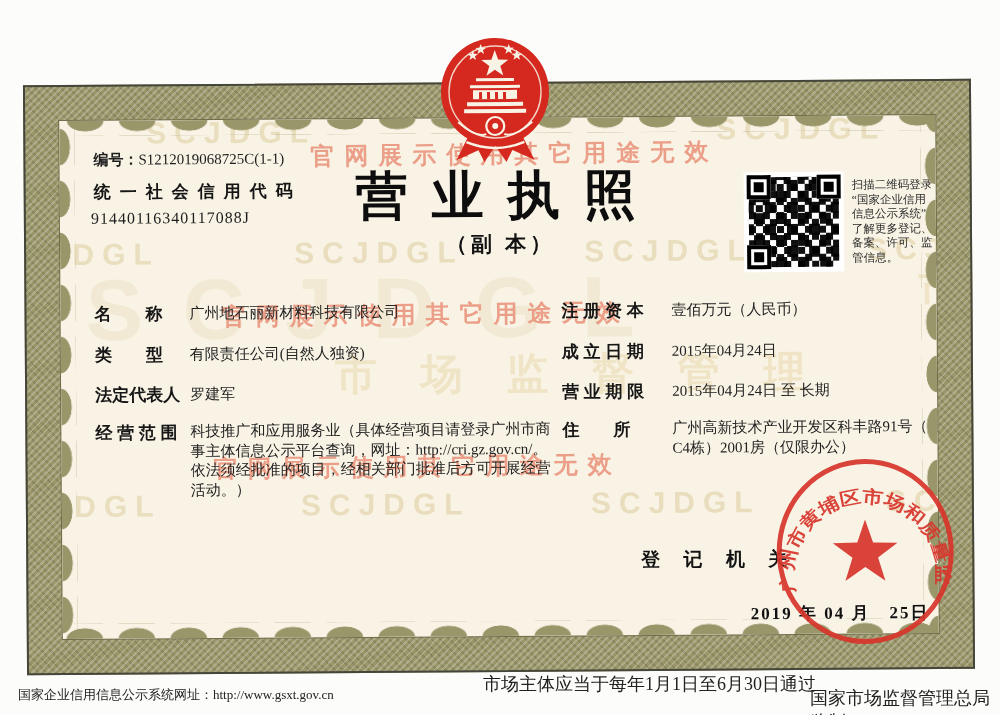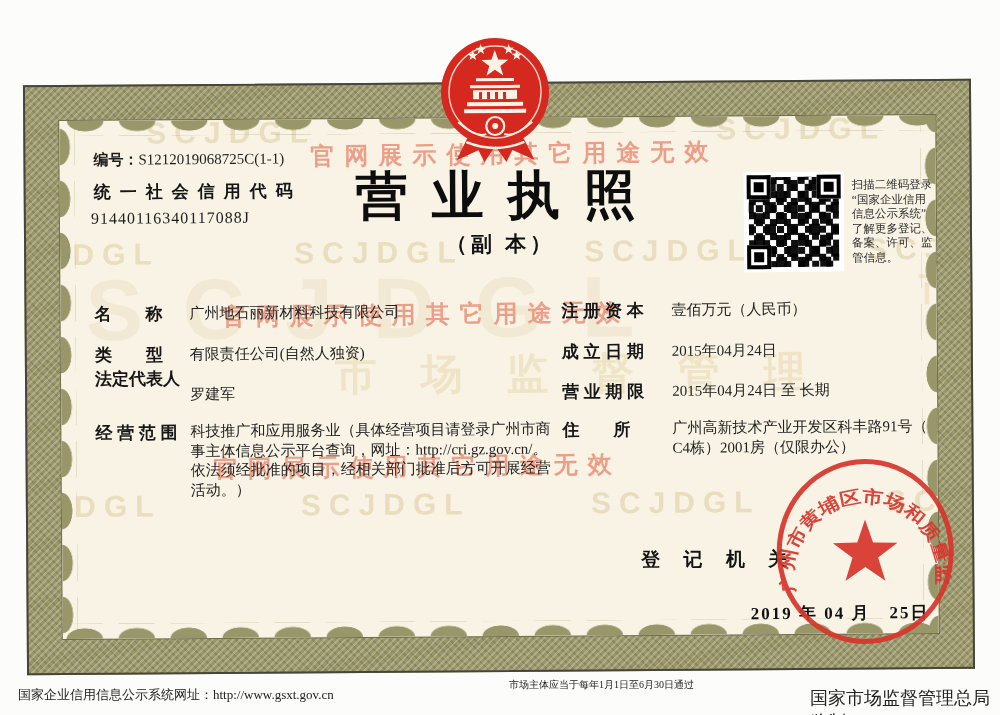--- a/index.html
+++ b/index.html
@@ -60,21 +60,21 @@
   .fval{position:absolute;font-size:15px;color:#222;line-height:19.5px;}
   
   .reg-label{position:absolute;left:579px;top:430px;font-family:"Liberation Sans","DejaVu Sans",sans-serif;
              font-weight:bold;font-size:19px;letter-spacing:9px;color:#141414;}
   .issue-date{position:absolute;left:688px;top:486px;font-size:17px;font-weight:bold;letter-spacing:2px;color:#111;}
   .seal{position:absolute;left:745px;top:372px;z-index:5;opacity:.92;}
   .emblem{position:absolute;left:411px;top:-54px;z-index:6;}
   
   .foot{position:absolute;font-size:13px;color:#222;}
   .foot-left{left:18px;top:686px;}
-  .foot-mid{left:509px;top:677px;font-size:10px;line-height:15px;}
+  .foot-mid{left:483px;top:677px;font-size:18px;line-height:15px;}
   .foot-right{left:810px;top:686px;font-size:18px;}
 </style>
 </head>
 <body>
 
 <div class="page">
 
   <div class="cert">
 
     <div class="inner">
@@ -116,21 +116,21 @@
         <div>信息公示系统”</div>
         <div>了解更多登记、</div>
         <div>备案、许可、监</div>
         <div>管信息。</div>
       </div>
 
       <div class="flabel" style="left:34px;top:182px;">名　　称</div>
       <div class="fval" style="left:129px;top:184px;width:360px;">广州地石丽新材料科技有限公司</div>
       <div class="flabel" style="left:34px;top:223px;">类　　型</div>
       <div class="fval" style="left:129px;top:225px;width:360px;">有限责任公司(自然人独资)</div>
-      <div class="flabel" style="left:34px;top:247px;">法定代表人</div>
+      <div class="flabel" style="left:34px;top:263px;">法定代表人</div>
       <div class="fval" style="left:129px;top:265px;width:360px;">罗建军</div>
       <div class="flabel" style="left:34px;top:301px;">经 营 范 围</div>
       <div class="fval" style="left:129px;top:302px;width:362px;">科技推广和应用服务业（具体经营项目请登录广州市商事主体信息公示平台查询，网址：http://cri.gz.gov.cn/。依法须经批准的项目，经相关部门批准后方可开展经营活动。）</div>
 
       <div class="flabel" style="left:501px;top:182px;">注 册 资 本</div>
       <div class="fval" style="left:611px;top:184px;width:300px;">壹佰万元（人民币）</div>
       <div class="flabel" style="left:501px;top:223px;text-align:right;">成 立 日 期</div>
       <div class="fval" style="left:611px;top:225px;width:300px;">2015年04月24日</div>
       <div class="flabel" style="left:501px;top:263px;">营 业 期 限</div>
       <div class="fval" style="left:611px;top:265px;width:300px;">2015年04月24日 至 长期</div>

